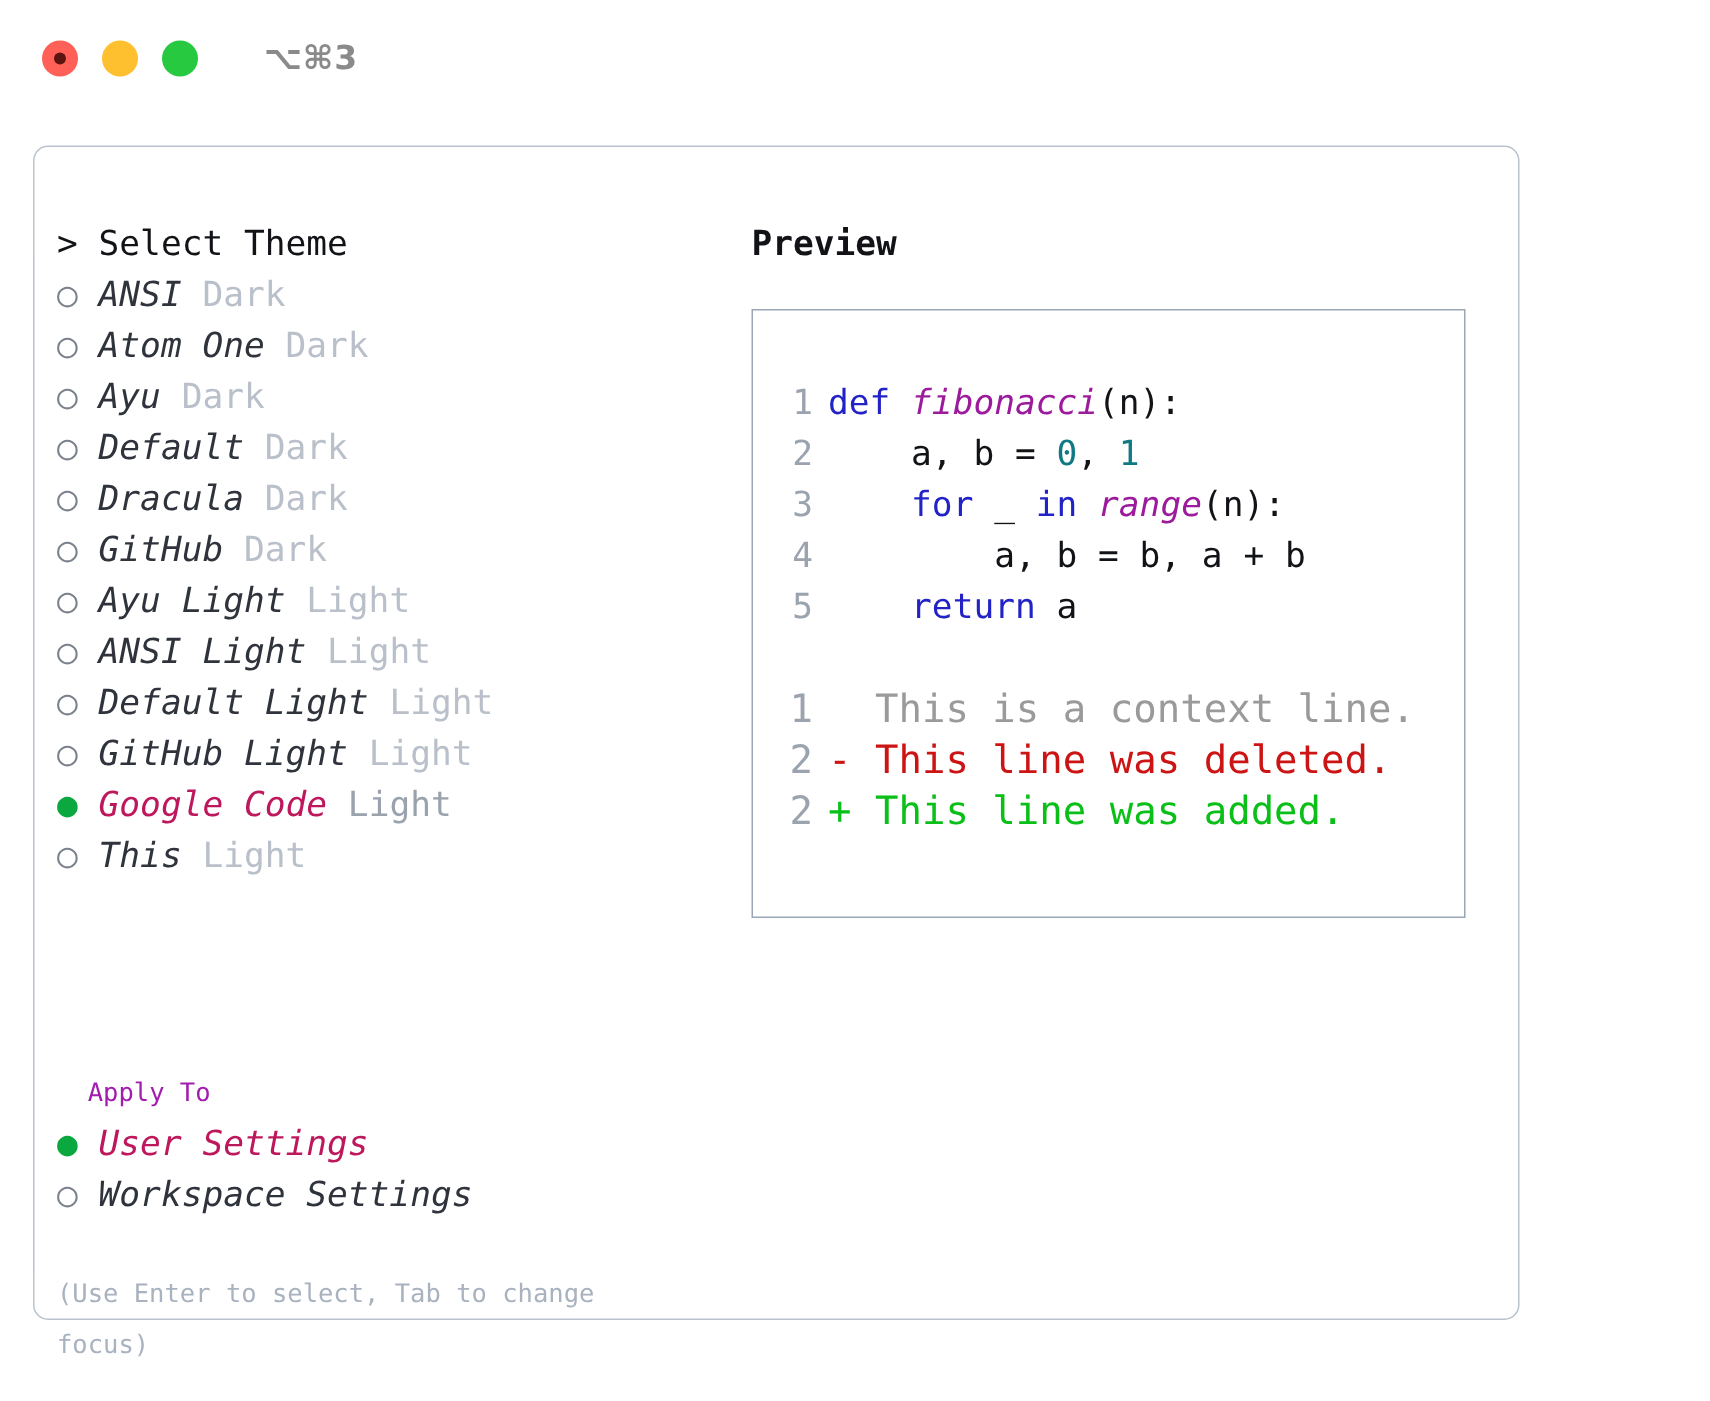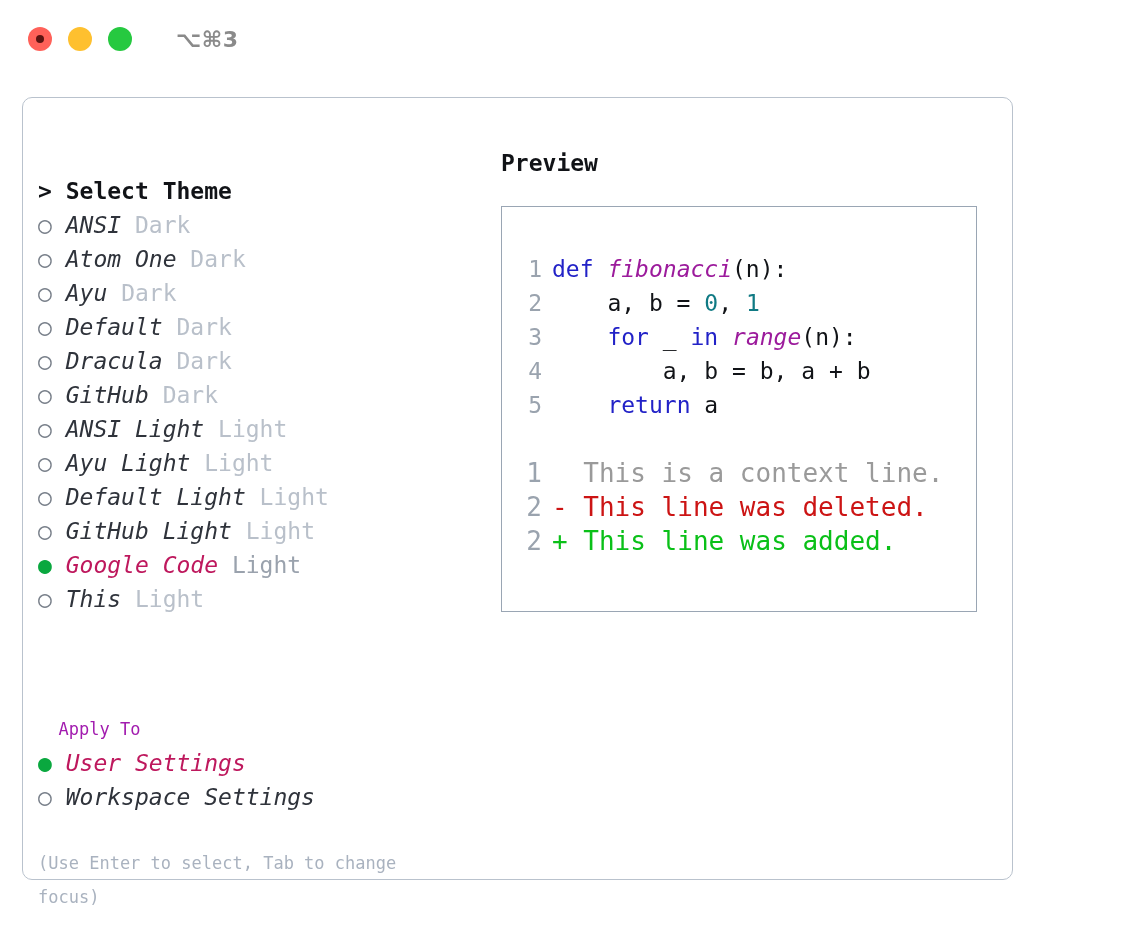--- a/index.html
+++ b/index.html
@@ -84,25 +84,24 @@
   
   #left-col {
     position: absolute;
     left: 15px;
     top: 48px;
     width: 450px;
   }
 
   .head-row {
     font-size: 23px;
-    font-weight: bold;
+    font-weight: normal;
     color: #111317;
     line-height: 34px;
     white-space: pre;
-    margin-top: 28px;
   }
   .head-row .caret { color: #111317; }
 
   .opt-row {
     font-size: 23px;
     line-height: 34px;
     white-space: pre;
     color: #2f333b;
   }
   .opt-row .bullet {
@@ -201,22 +200,22 @@
 
       <div id="left-col">
         <div class="head-row"><span class="caret">&gt;</span> <span>Select Theme</span></div>
         <div id="theme-items">
             <div class="opt-row"><span class="bullet">○</span> <span class="opt-label">ANSI</span> <span class="opt-variant">Dark</span></div>
             <div class="opt-row"><span class="bullet">○</span> <span class="opt-label">Atom One</span> <span class="opt-variant">Dark</span></div>
             <div class="opt-row"><span class="bullet">○</span> <span class="opt-label">Ayu</span> <span class="opt-variant">Dark</span></div>
             <div class="opt-row"><span class="bullet">○</span> <span class="opt-label">Default</span> <span class="opt-variant">Dark</span></div>
             <div class="opt-row"><span class="bullet">○</span> <span class="opt-label">Dracula</span> <span class="opt-variant">Dark</span></div>
             <div class="opt-row"><span class="bullet">○</span> <span class="opt-label">GitHub</span> <span class="opt-variant">Dark</span></div>
+            <div class="opt-row"><span class="bullet">○</span> <span class="opt-label">Ayu Light</span> <span class="opt-variant">Light</span></div>
             <div class="opt-row"><span class="bullet">○</span> <span class="opt-label">ANSI Light</span> <span class="opt-variant">Light</span></div>
-            <div class="opt-row"><span class="bullet">○</span> <span class="opt-label">Ayu Light</span> <span class="opt-variant">Light</span></div>
             <div class="opt-row"><span class="bullet">○</span> <span class="opt-label">Default Light</span> <span class="opt-variant">Light</span></div>
             <div class="opt-row"><span class="bullet">○</span> <span class="opt-label">GitHub Light</span> <span class="opt-variant">Light</span></div>
             <div class="opt-row selected"><span class="bullet">●</span> <span class="opt-label">Google Code</span> <span class="opt-variant">Light</span></div>
             <div class="opt-row"><span class="bullet">○</span> <span class="opt-label">This</span> <span class="opt-variant">Light</span></div>
           </div>
       </div>
 
       <div id="apply-section">
         <div class="section-head">  <span>Apply To</span></div>
         <div id="apply-items">

